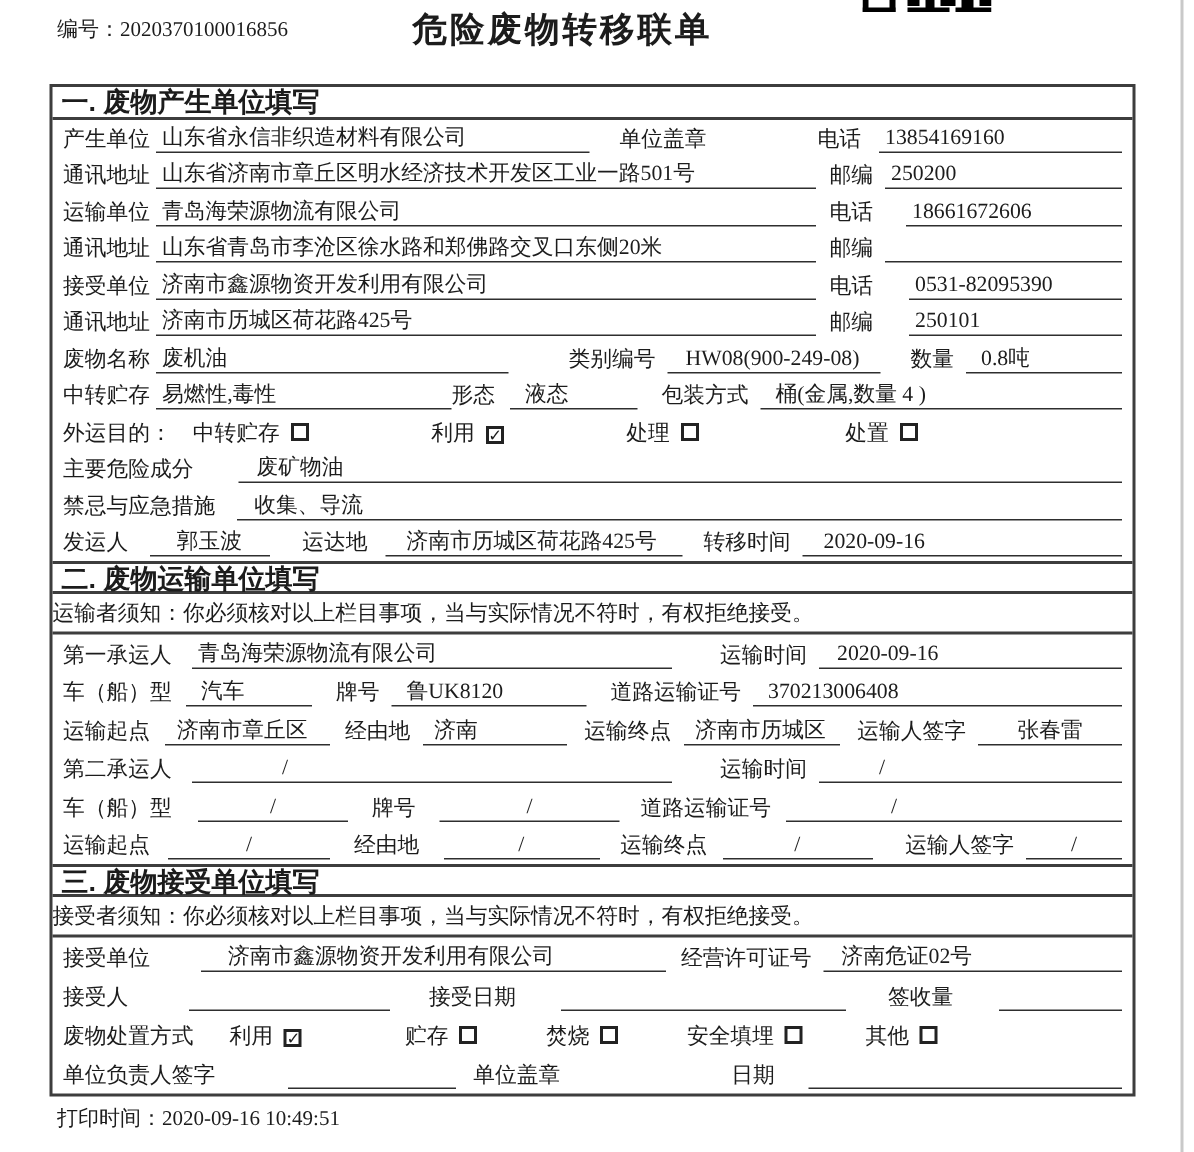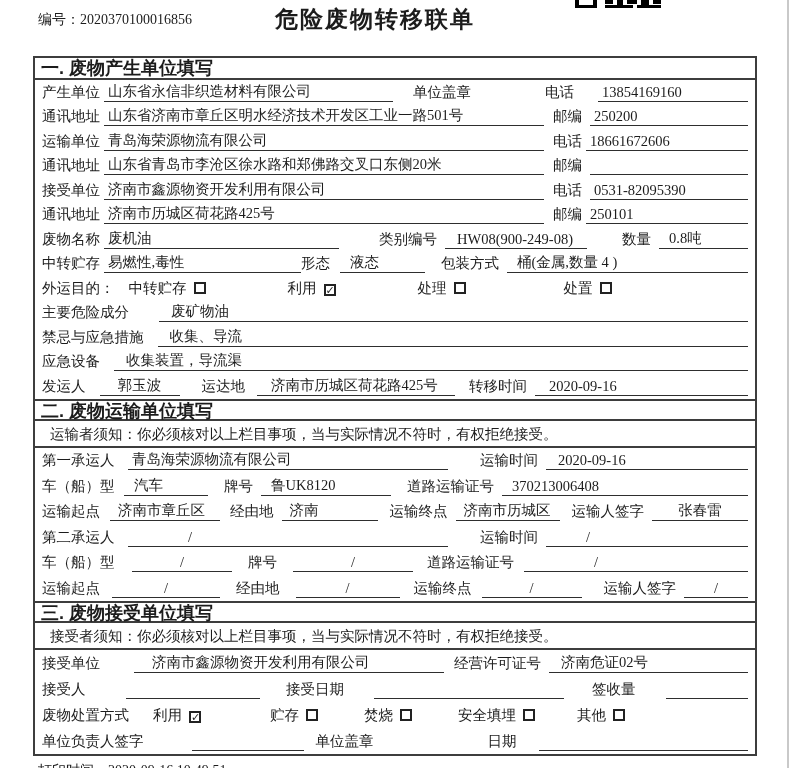--- a/index.html
+++ b/index.html
@@ -22,21 +22,21 @@
   .form { border:2px solid #3d3d3d; background:#fff; }
   .sec-h {
     font-family:"Liberation Sans","DejaVu Sans",sans-serif;
     font-weight:bold; font-size:18px; height:22px; line-height:21px;
     padding:0 6px; border-bottom:2px solid #3d3d3d;
   }
   .sec-h.mid { border-top:2px solid #3d3d3d; }
   .row { display:flex; align-items:flex-end; height:24.5px; padding:0 7px 3px 7px; }
   .row.h25 { height:25.5px; }
   .row.h26 { height:26px; }
-  .notice { height:27px; line-height:26px; padding:0 15px; border-bottom:2px solid #3d3d3d; white-space:nowrap; }
+  .notice { height:27px; line-height:26px; padding:0 0; border-bottom:2px solid #3d3d3d; white-space:nowrap; }
   .lbl { white-space:nowrap; flex:none; }
   .ul { border-bottom:1px solid #2e2e2e; padding:0 4px; white-space:nowrap; overflow:hidden; flex:none; }
   .grow { flex:1 1 auto; }
   .ctr { text-align:center; }
   .cb {
     display:inline-block; width:12px; height:12px; border:2px solid #222;
     margin-left:7px; vertical-align:-1px; line-height:10px; text-align:center;
     font-family:"DejaVu Sans",sans-serif; font-size:11px; font-weight:bold;
   }
   .footer { padding:6px 5px 0 5px; font-size:14px; white-space:nowrap; }
@@ -69,64 +69,64 @@
 
   <div class="form">
 
     <div class="sec-h">一. 废物产生单位填写</div>
 
     <div class="row">
       <span class="lbl" style="width:62px">产生单位</span>
       <span class="ul" style="width:289px">山东省永信非织造材料有限公司</span>
       <span class="lbl" style="margin-left:20px">单位盖章</span>
       <span class="lbl" style="margin-left:74px">电话</span>
-      <span class="ul grow" style="margin-left:24px">13854169160</span>
+      <span class="ul grow" style="margin-left:12px">13854169160</span>
     </div>
 
     <div class="row">
       <span class="lbl" style="width:62px">通讯地址</span>
       <span class="ul" style="width:440px">山东省济南市章丘区明水经济技术开发区工业一路501号</span>
       <span class="lbl" style="margin-left:9px">邮编</span>
       <span class="ul grow" style="margin-left:8px">250200</span>
     </div>
 
     <div class="row">
       <span class="lbl" style="width:62px">运输单位</span>
       <span class="ul" style="width:440px">青岛海荣源物流有限公司</span>
       <span class="lbl" style="margin-left:9px">电话</span>
-      <span class="ul grow" style="margin-left:4px">18661672606</span>
+      <span class="ul grow" style="margin-left:22px">18661672606</span>
     </div>
 
     <div class="row">
       <span class="lbl" style="width:62px">通讯地址</span>
       <span class="ul" style="width:440px">山东省青岛市李沧区徐水路和郑佛路交叉口东侧20米</span>
       <span class="lbl" style="margin-left:9px">邮编</span>
       <span class="ul grow" style="margin-left:8px"></span>
     </div>
 
     <div class="row">
       <span class="lbl" style="width:62px">接受单位</span>
       <span class="ul" style="width:440px">济南市鑫源物资开发利用有限公司</span>
       <span class="lbl" style="margin-left:9px">电话</span>
-      <span class="ul grow" style="margin-left:8px">0531-82095390</span>
+      <span class="ul grow" style="margin-left:24px">0531-82095390</span>
     </div>
 
     <div class="row">
       <span class="lbl" style="width:62px">通讯地址</span>
       <span class="ul" style="width:440px">济南市历城区荷花路425号</span>
       <span class="lbl" style="margin-left:9px">邮编</span>
-      <span class="ul grow" style="margin-left:4px">250101</span>
+      <span class="ul grow" style="margin-left:24px">250101</span>
     </div>
 
     <div class="row">
       <span class="lbl" style="width:62px">废物名称</span>
       <span class="ul" style="width:235px">废机油</span>
       <span class="lbl" style="margin-left:40px">类别编号</span>
       <span class="ul" style="width:142px;margin-left:8px;padding-left:12px">HW08(900-249-08)</span>
-      <span class="lbl" style="margin-left:35px">数量</span>
+      <span class="lbl" style="margin-left:20px">数量</span>
       <span class="ul grow" style="margin-left:8px;padding-left:10px">0.8吨</span>
     </div>
 
     <div class="row">
       <span class="lbl" style="width:62px">中转贮存</span>
       <span class="ul" style="width:197px">易燃性,毒性</span>
       <span class="lbl" style="">形态</span>
       <span class="ul" style="width:85px;margin-left:10px;padding-left:10px">液态</span>
       <span class="lbl" style="margin-left:16px">包装方式</span>
       <span class="ul grow" style="margin-left:8px;padding-left:10px">桶(金属,数量 4 )</span>
@@ -143,24 +143,20 @@
     <div class="row">
       <span class="lbl">主要危险成分</span>
       <span class="ul grow" style="margin-left:30px;padding-left:12px">废矿物油</span>
     </div>
 
     <div class="row">
       <span class="lbl">禁忌与应急措施</span>
       <span class="ul grow" style="margin-left:14px;padding-left:12px">收集、导流</span>
     </div>
 
-    <div class="row">
-      <span class="lbl">应急设备</span>
-      <span class="ul grow" style="margin-left:14px;padding-left:12px">收集装置，导流渠</span>
-    </div>
 
     <div class="row">
       <span class="lbl">发运人</span>
       <span class="ul ctr" style="width:80px;margin-left:14px">郭玉波</span>
       <span class="lbl" style="margin-left:22px">运达地</span>
       <span class="ul" style="width:198px;margin-left:12px;padding-left:14px">济南市历城区荷花路425号</span>
       <span class="lbl" style="margin-left:14px">转移时间</span>
       <span class="ul grow" style="margin-left:8px;padding-left:14px">2020-09-16</span>
     </div>
 

